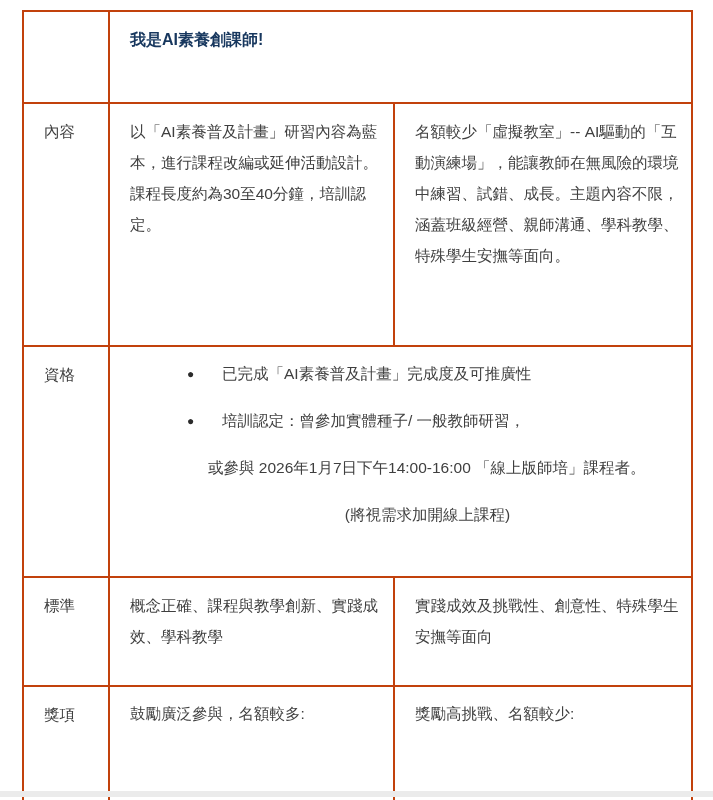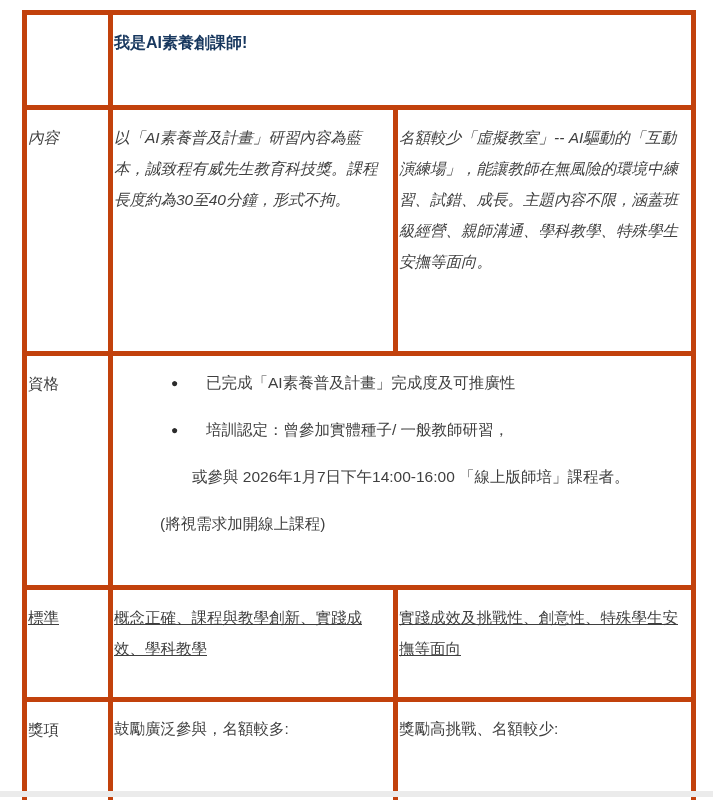--- a/index.html
+++ b/index.html
@@ -14,37 +14,37 @@
   }
   table.grid {
     position: absolute;
     left: 22px;
     top: 10px;
     width: 669px;
     border-collapse: collapse;
     table-layout: fixed;
   }
   table.grid td {
-    border: 5px solid #c2410c;
+    border: 2px solid #c2410c;
     vertical-align: top;
     font-size: 15.5px;
     line-height: 31px;
-    padding: 12px 12px 10px 1px;
+    padding: 12px 12px 10px 20px;
     color: #3f3f3f;
     word-break: break-word;
   }
   col.c-label { width: 86px; }
   col.c-one   { width: 285px; }
   col.c-two   { width: 298px; }
 
   tr.r-header  td { height: 68px; }
   tr.r-name    td { height: 74px; }
-  tr.r-content td { height: 219px; font-style: italic; }
+  tr.r-content td { height: 219px; }
   tr.r-qual    td { height: 207px; }
-  tr.r-crit    td { height: 85px; text-decoration: underline; }
+  tr.r-crit    td { height: 85px; }
   tr.r-award   td { height: 119px; }
 
   td.label-cell { padding-left: 16px; }
 
   td.title-cell { padding-top: 14px; }
   .title {
     font-weight: bold;
     color: #17375e;
     font-size: 16px;
   }
@@ -59,21 +59,21 @@
     white-space: nowrap;
   }
   .qual-line.bullet { margin-left: 57px; display: flex; }
   .bullet-dot {
     width: 35px;
     flex: 0 0 35px;
     font-size: 12px;
     color: #2b2b2b;
   }
   .qual-line.cont { margin-left: 78px; }
-  .qual-line.note { margin-left: 46px; margin-bottom: 0; }
+  .qual-line.note { margin-left: 46px; margin-bottom: 0; text-align: center; }
 
   .award-line { line-height: 30px; }
 
   .bottom-strip {
     position: absolute;
     left: 0;
     top: 791px;
     width: 713px;
     height: 6px;
     background: #ebebeb;
@@ -95,21 +95,21 @@
         <tr class="r-header">
       <td class="label-cell"></td>
       <td class="title-cell" colspan="2">
         <span class="title">我是AI素養創課師!</span>
       </td>
     </tr>
 
 
     <tr class="r-content">
       <td class="label-cell">內容</td>
-      <td class="pt-lg">以「AI素養普及計畫」研習內容為藍本，誠致程有威先生教育科技獎。課程長度約為30至40分鐘，形式不拘。</td>
+      <td class="pt-lg">以「AI素養普及計畫」研習內容為藍本，進行課程改編或延伸活動設計。課程長度約為30至40分鐘，培訓認定。</td>
       <td class="pt-lg">名額較少「虛擬教室」-- AI驅動的「互動演練場」，能讓教師在無風險的環境中練習、試錯、成長。主題內容不限，涵蓋班級經營、親師溝通、學科教學、特殊學生安撫等面向。</td>
     </tr>
 
     <tr class="r-qual">
       <td class="label-cell qual-label">資格</td>
       <td class="qual-cell" colspan="2">
         <div class="qual-line bullet">
           <span class="bullet-dot">●</span>
           <span>已完成「AI素養普及計畫」完成度及可推廣性</span>
         </div>

